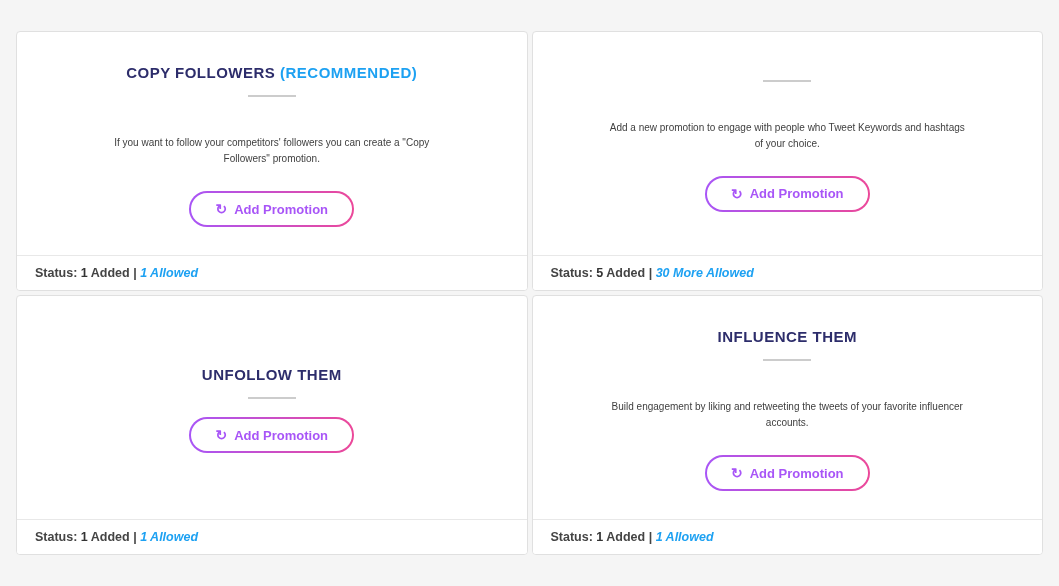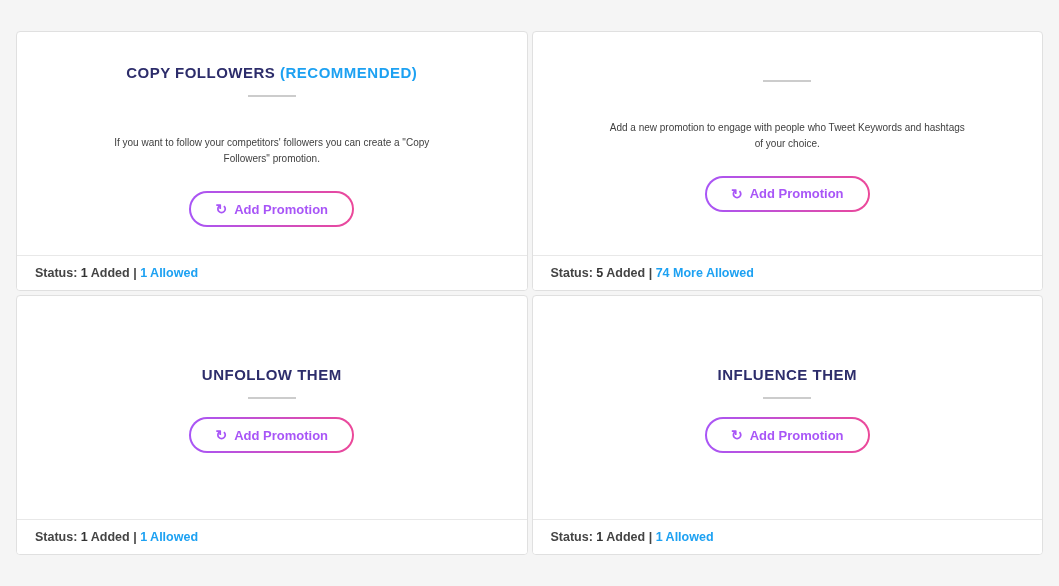--- a/index.html
+++ b/index.html
@@ -114,20 +114,21 @@
 
     .card-footer .status-number {
       font-weight: 700;
       color: #333333;
     }
 
     .card-footer .status-link {
       font-weight: 700;
       color: #1da1f2;
       text-decoration: none;
+      font-style: italic;
     }
   </style>
 </head>
 <body>
 
 <div class="grid">
 <div class="card">
       <div class="card-body">
         <div class="card-title">
           <span>COPY FOLLOWERS </span><span class="highlight">(RECOMMENDED)</span>
@@ -146,21 +147,21 @@
     <div class="card">
       <div class="card-body">
         <div class="divider"></div>
         <div class="card-description">Add a new promotion to engage with people who Tweet Keywords and hashtags of your choice.</div>
         <button class="add-btn">
           <span class="btn-icon">↻</span>
           <span>Add Promotion</span>
         </button>
       </div>
       <div class="card-footer">
-        <span class="status-label">Status: </span><span class="status-number">5</span><span class="status-label"> Added | </span><a class="status-link" href="#">74 More Allowed</a>
+        <span class="status-label">Status: </span><span class="status-number">5</span><span class="status-label"> Added | </span><a class="status-link" href="#">30 More Allowed</a>
       </div>
     </div>
     <div class="card">
       <div class="card-body">
         <div class="card-title">
           <span>UNFOLLOW THEM</span>
         </div>
         <div class="divider"></div>
         <button class="add-btn">
           <span class="btn-icon">↻</span>
@@ -170,20 +171,21 @@
       <div class="card-footer">
         <span class="status-label">Status: </span><span class="status-number">1</span><span class="status-label"> Added | </span><a class="status-link" href="#">1 Allowed</a>
       </div>
     </div>
     <div class="card">
       <div class="card-body">
         <div class="card-title">
           <span>INFLUENCE THEM</span>
         </div>
         <div class="divider"></div>
+        <div class="card-description">Build engagement by liking and retweeting the tweets of your favorite influencer accounts.</div>
         <button class="add-btn">
           <span class="btn-icon">↻</span>
           <span>Add Promotion</span>
         </button>
       </div>
       <div class="card-footer">
         <span class="status-label">Status: </span><span class="status-number">1</span><span class="status-label"> Added | </span><a class="status-link" href="#">1 Allowed</a>
       </div>
     </div>
   </div>

